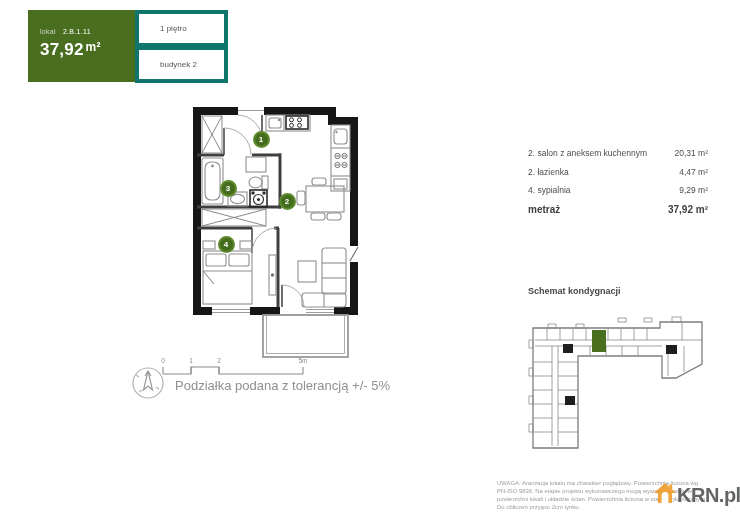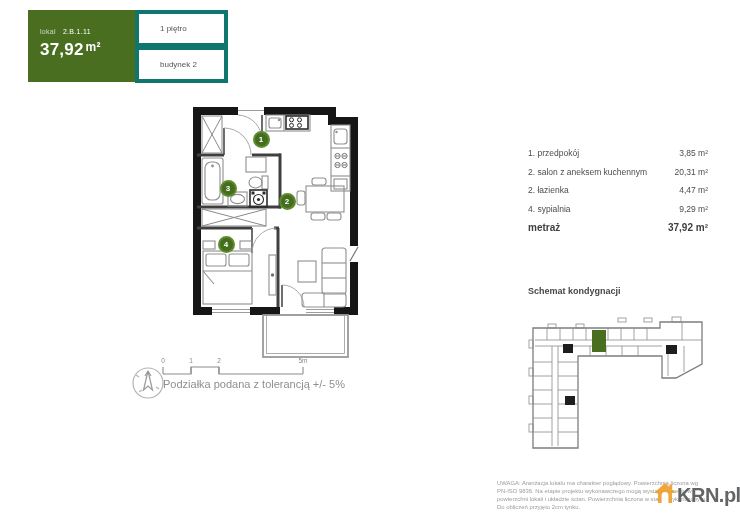--- a/index.html
+++ b/index.html
@@ -37,21 +37,21 @@
   }
   
   .roomlist{left:528px;top:148px;width:180px;font-size:8.5px;color:#4c4c4c;}
   .roomlist .row{display:flex;justify-content:space-between;margin-bottom:8.6px;}
   .roomlist .row .a{white-space:nowrap;}
   .roomlist .total{display:flex;justify-content:space-between;margin-top:2px;font-weight:bold;font-size:10px;color:#3e3e3e;}
   
   .schem-title{left:528px;top:286px;font-size:9px;font-weight:bold;color:#474747;}
   
   .tick-label{font-size:6.5px;color:#8a8a8a;transform:translateX(-50%);}
-  .scale-note{left:163px;top:378px;font-size:11px;color:#8f8f8f;}
+  .scale-note{left:163px;top:378px;font-size:13px;color:#8f8f8f;padding-left:12px;}
   
   .disclaimer{
     left:497px;top:480px;width:210px;
     font-size:5.9px;line-height:1.34;color:#9c9c9c;text-align:left;
   }
   .logo{left:653px;top:481px;display:flex;align-items:flex-end;z-index:6;opacity:.93;}
   .logo-text{font-size:20px;font-weight:bold;color:#58595b;letter-spacing:-0.5px;line-height:1;}
   svg{display:block;}
   .layer{left:0;top:0;z-index:1;}
 </style>
@@ -308,24 +308,20 @@
   </div>
 
 <div class="abs tick-label" style="left:163px;top:357px;">0</div>
 <div class="abs tick-label" style="left:191px;top:357px;">1</div>
 <div class="abs tick-label" style="left:219px;top:357px;">2</div>
 <div class="abs tick-label" style="left:303px;top:357px;">5m</div>
 <div class="abs scale-note">Podziałka podana z tolerancją +/- 5%</div>
 
 <div class="abs roomlist">
   <div class="row">
-    <span class="a">1. przedpokój</span>
-    <span class="a">3,85 m²</span>
-  </div>
-  <div class="row">
     <span class="a">2. salon z aneksem kuchennym</span>
     <span class="a">20,31 m²</span>
   </div>
   <div class="row">
     <span class="a">2. łazienka</span>
     <span class="a">4,47 m²</span>
   </div>
   <div class="row">
     <span class="a">4. sypialnia</span>
     <span class="a">9,29 m²</span>

